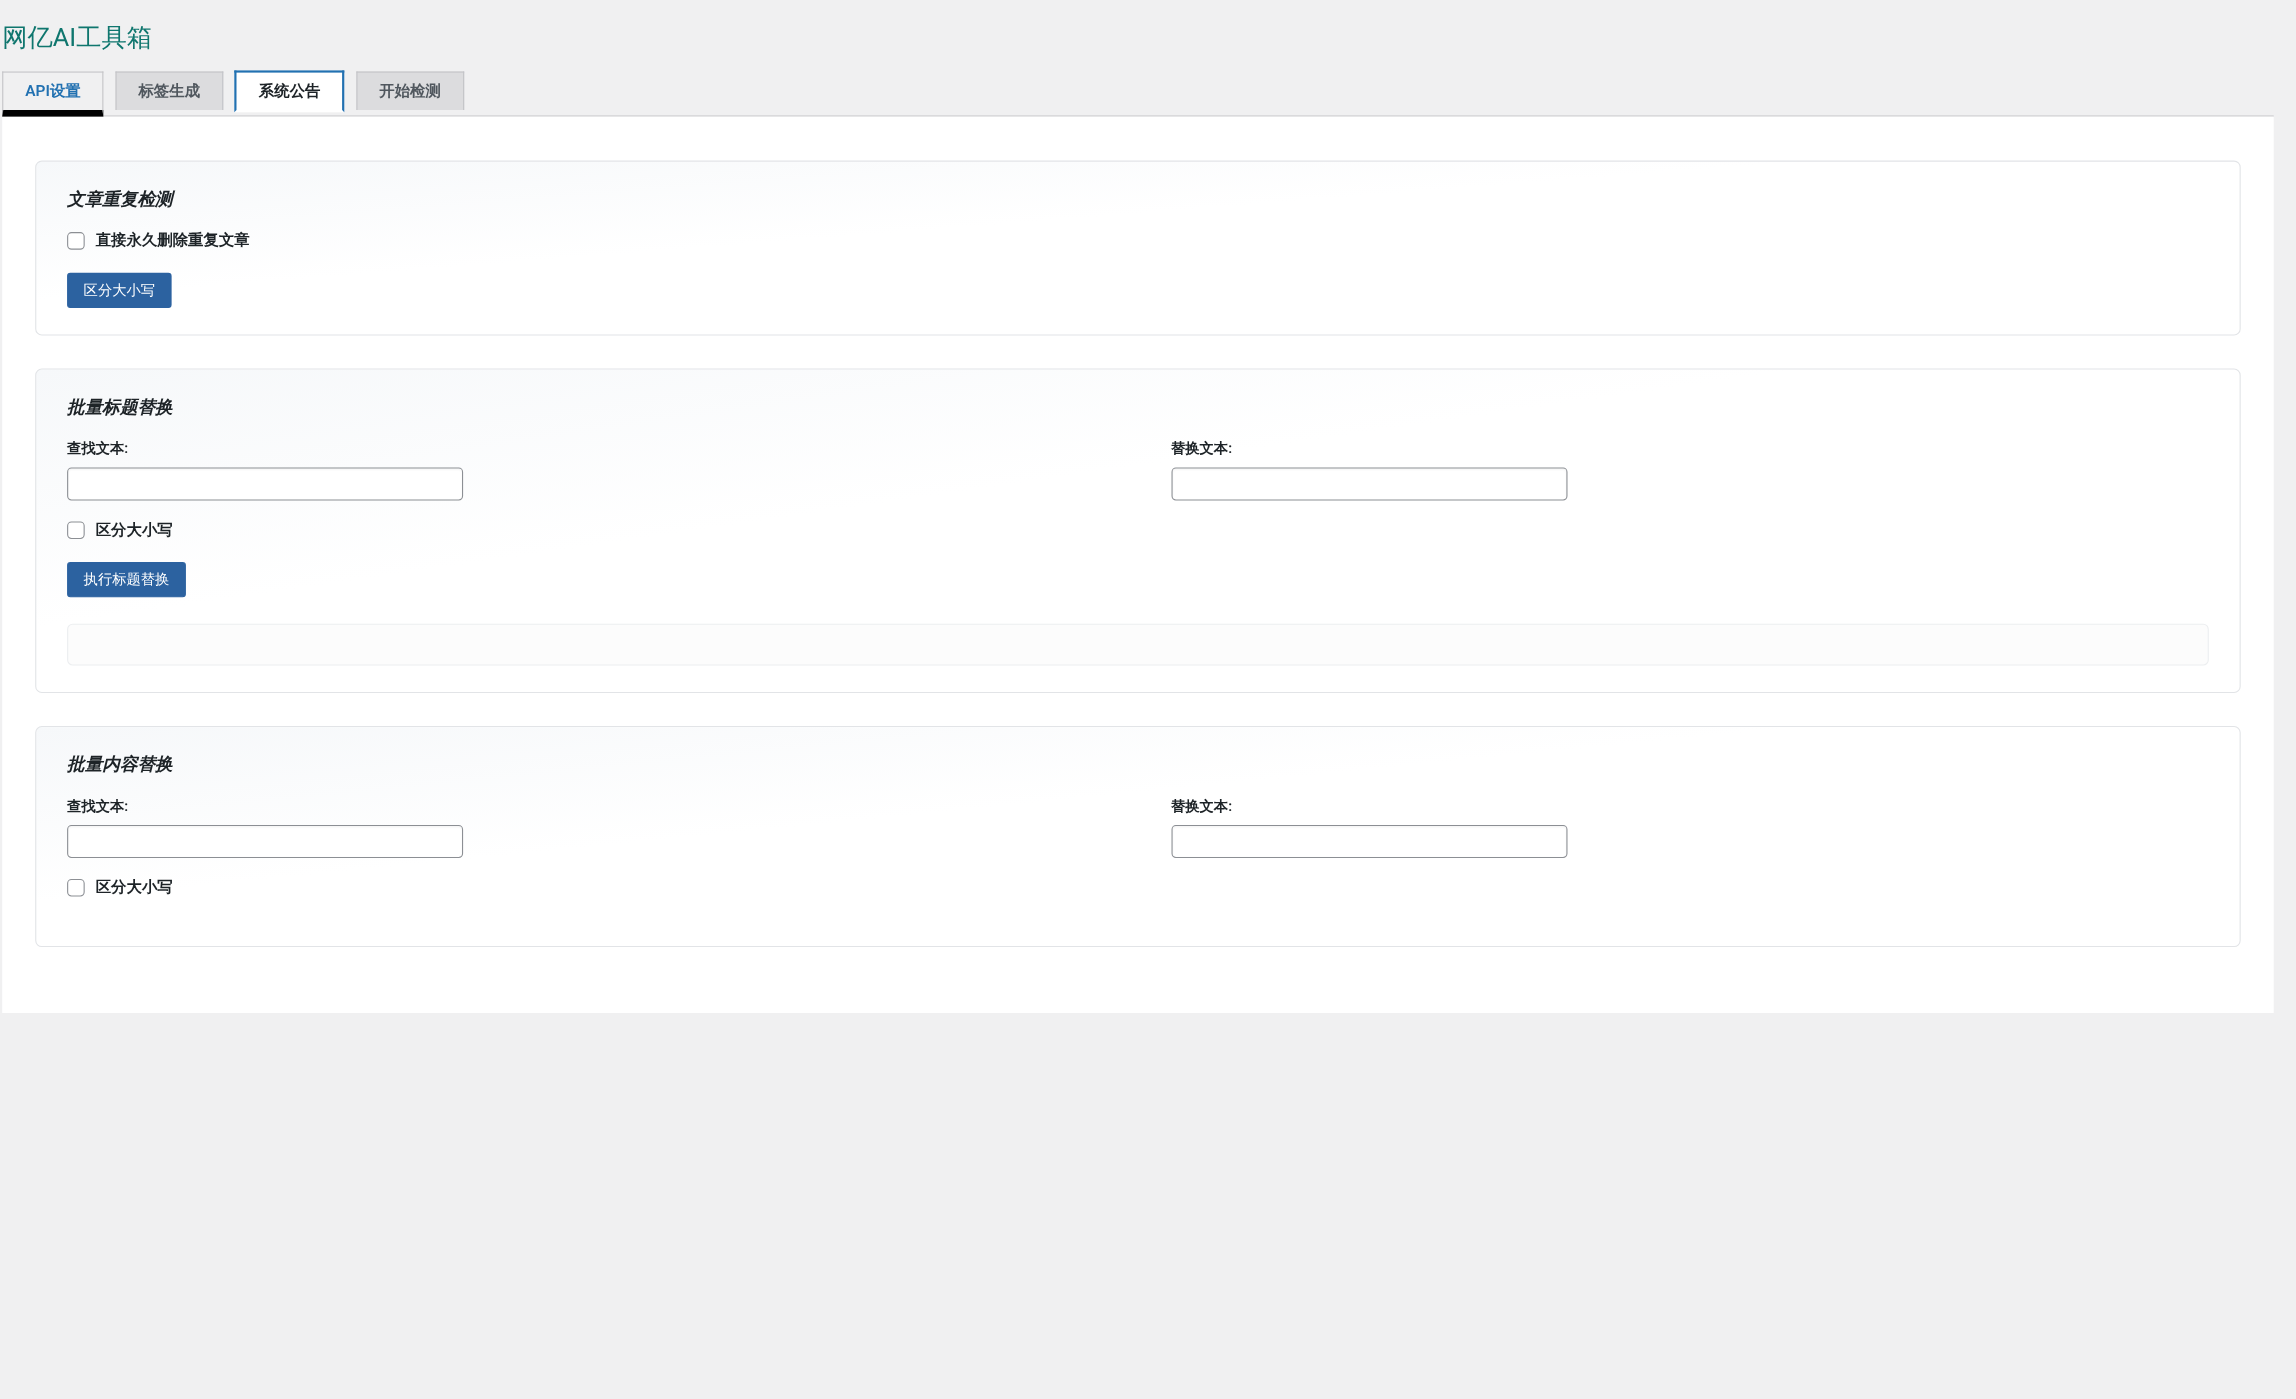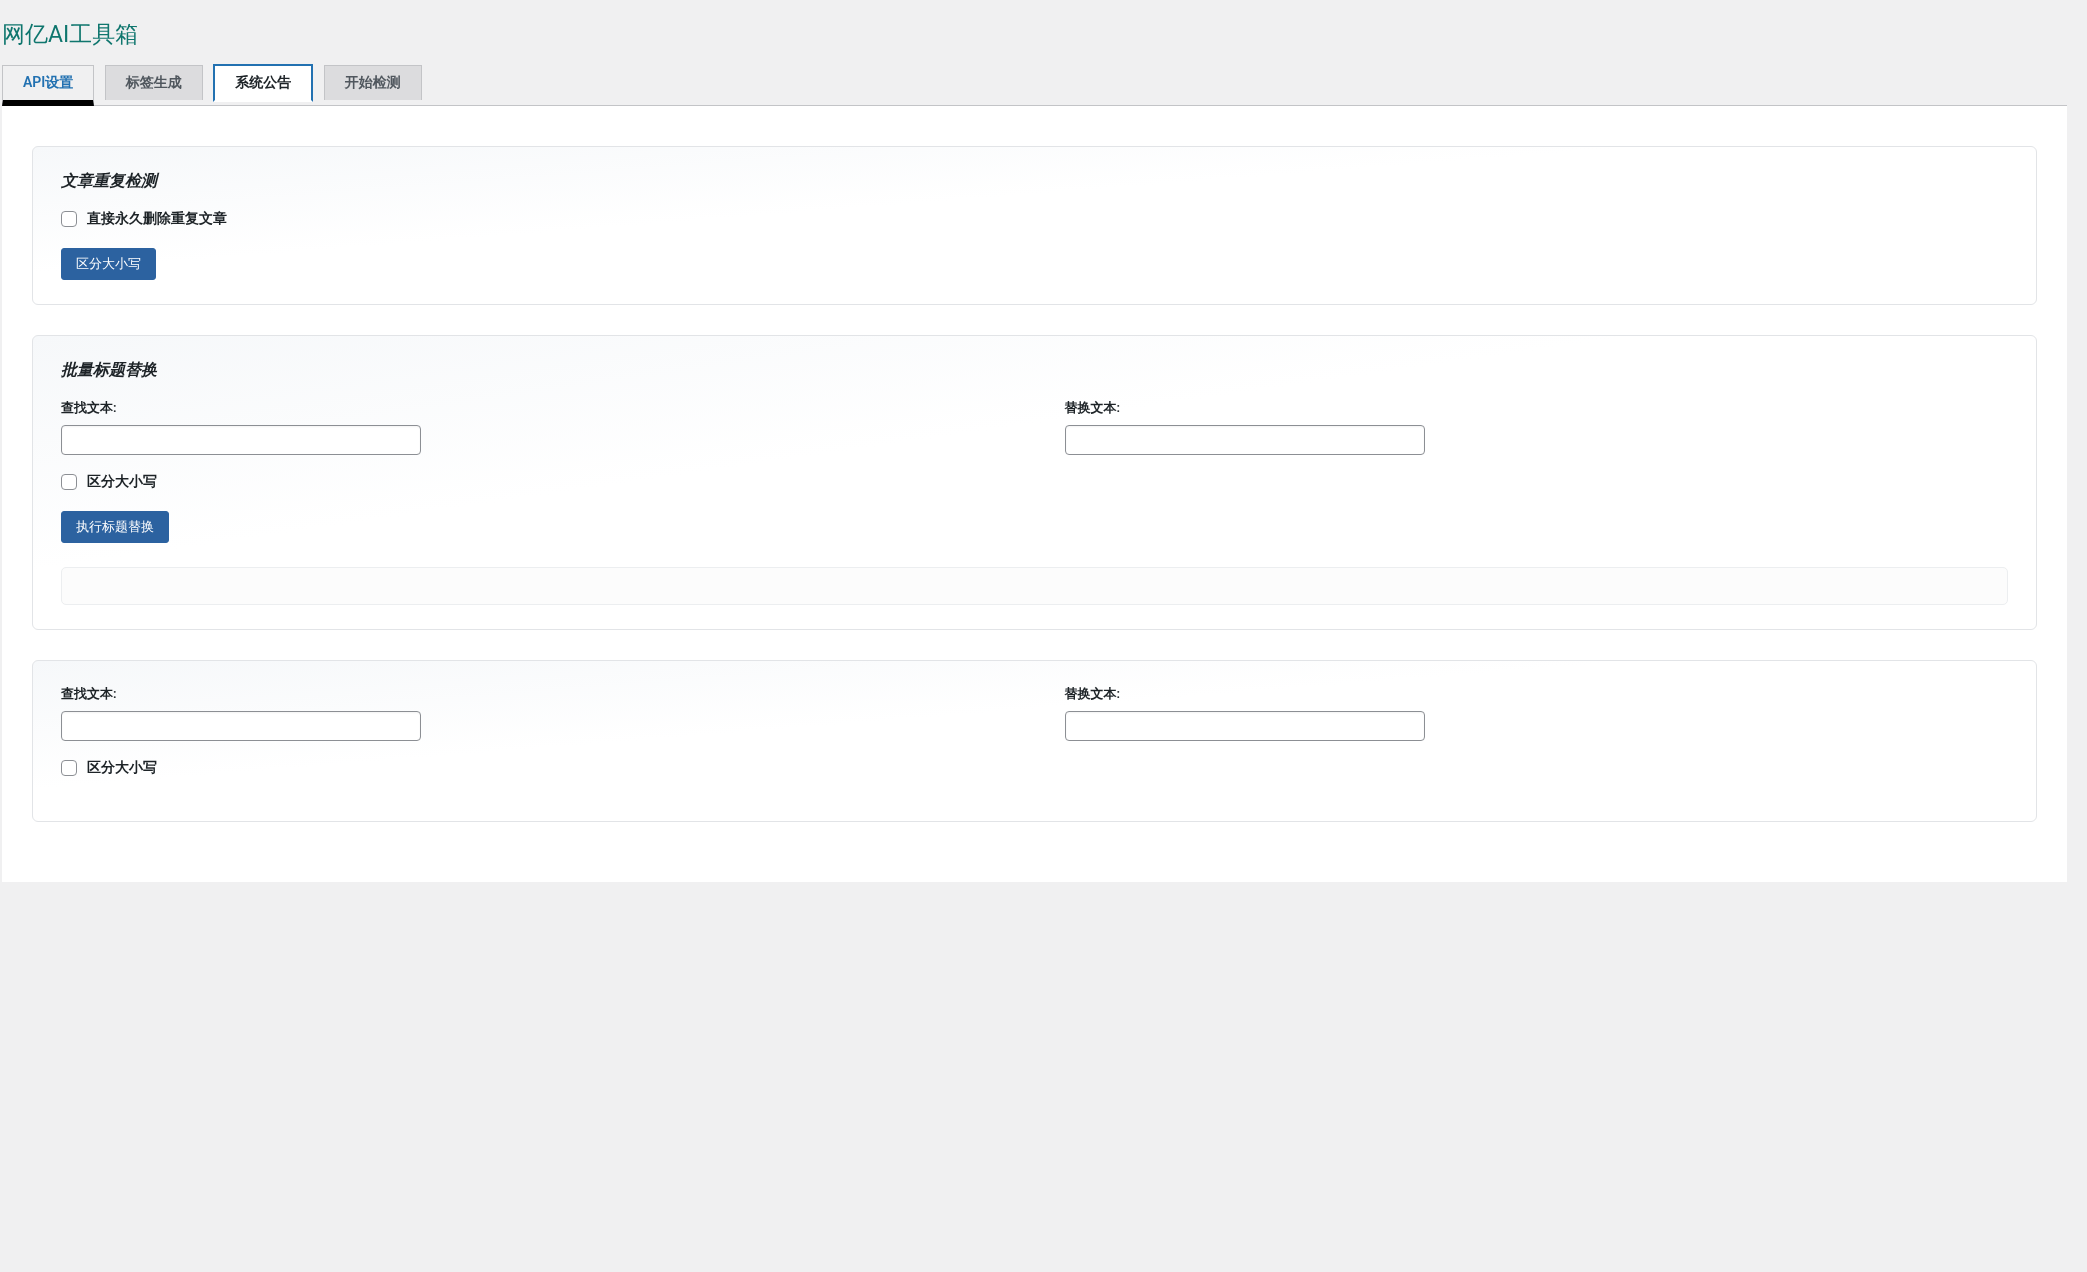--- a/index.html
+++ b/index.html
@@ -183,20 +183,21 @@
       </div>
       <div class="checkbox-row">
         <input type="checkbox" id="title-case" style="">
         <label for="title-case">区分大小写</label>
       </div>
       <button class="button-primary">执行标题替换</button>
       <div class="result-area"></div>
     </div>
 
     <div class="card">
+      <h3>批量内容替换</h3>
       <div class="two-col">
         <div class="field">
           <label>查找文本:</label>
           <input type="text" style="">
         </div>
         <div class="field">
           <label>替换文本:</label>
           <input type="text" style="">
         </div>
       </div>

